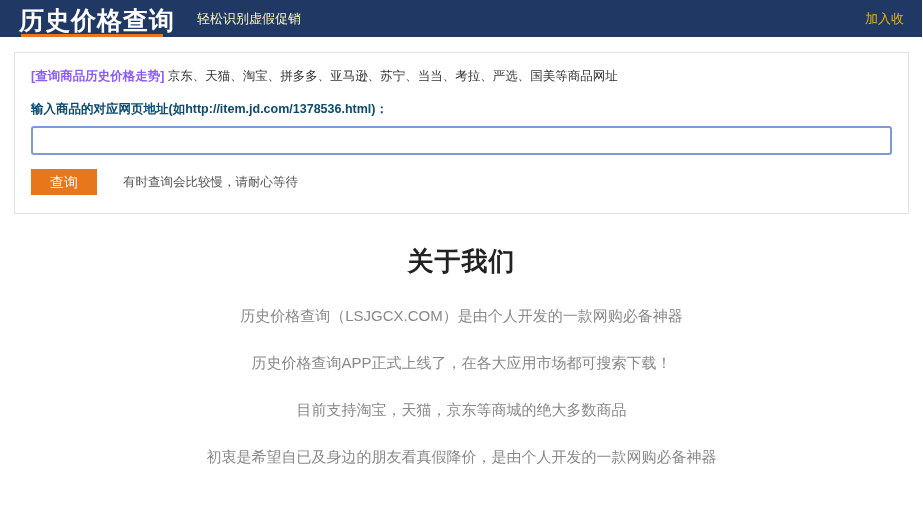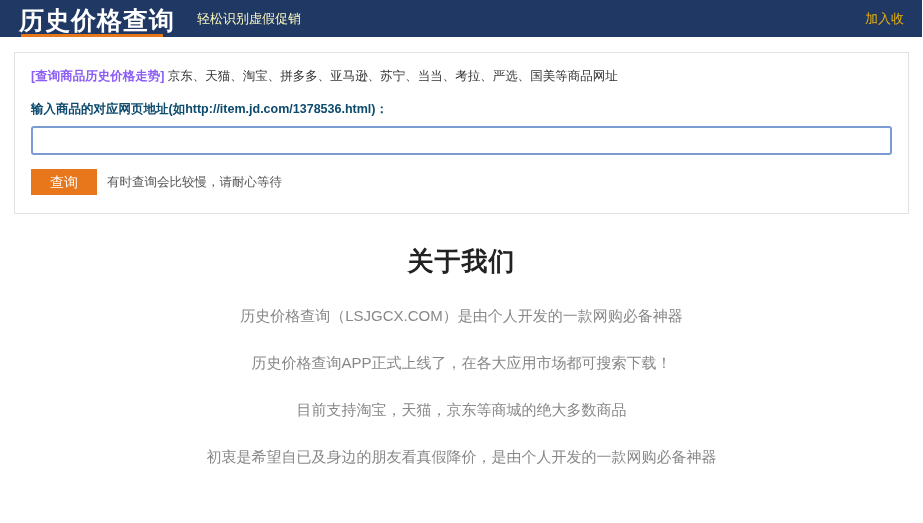--- a/index.html
+++ b/index.html
@@ -112,21 +112,21 @@
     border: none;
     border-radius: 0;
     cursor: pointer;
     line-height: 26px;
     text-align: center;
     padding: 0;
   }
   .hint {
     font-size: 12.5px;
     color: #555555;
-    margin-left: 10px;
+    margin-left: 26px;
   }
 
   
   .about {
     margin-top: 30px;
     text-align: center;
     padding: 0 14px;
   }
   .about-title {
     font-size: 26px;

